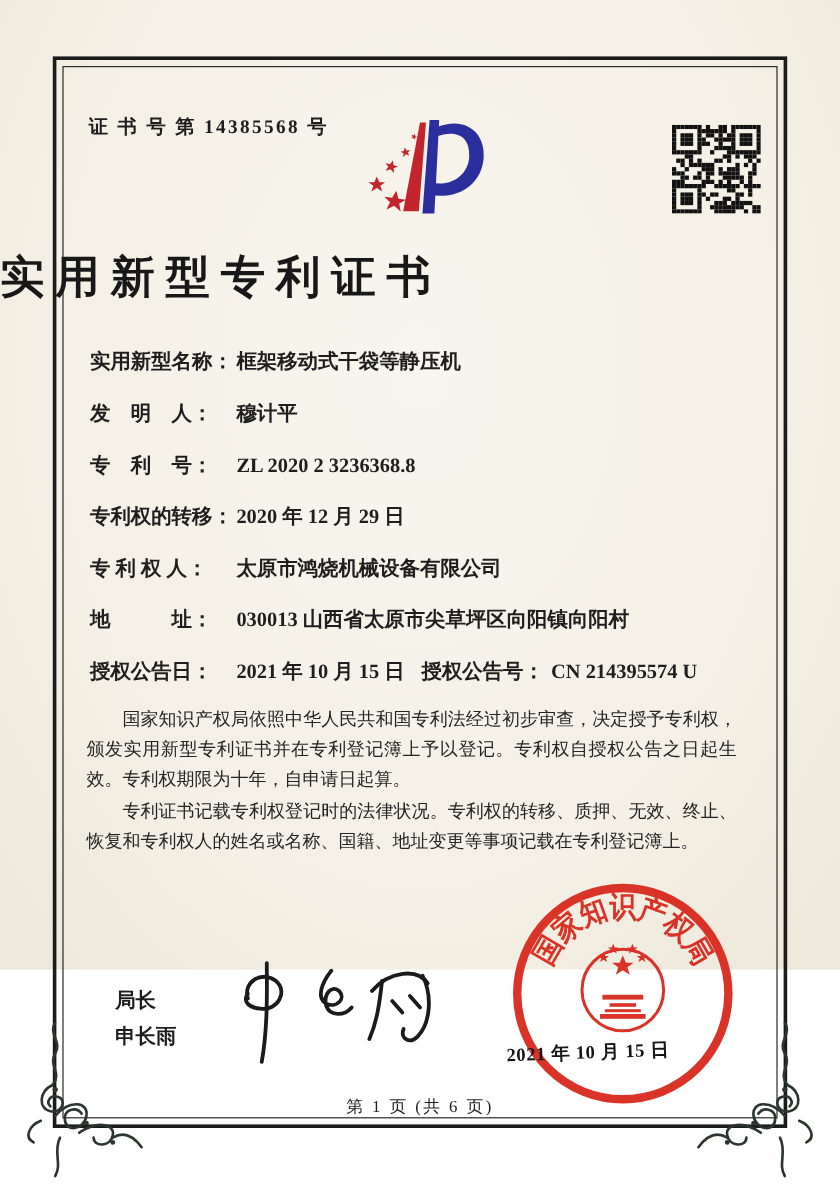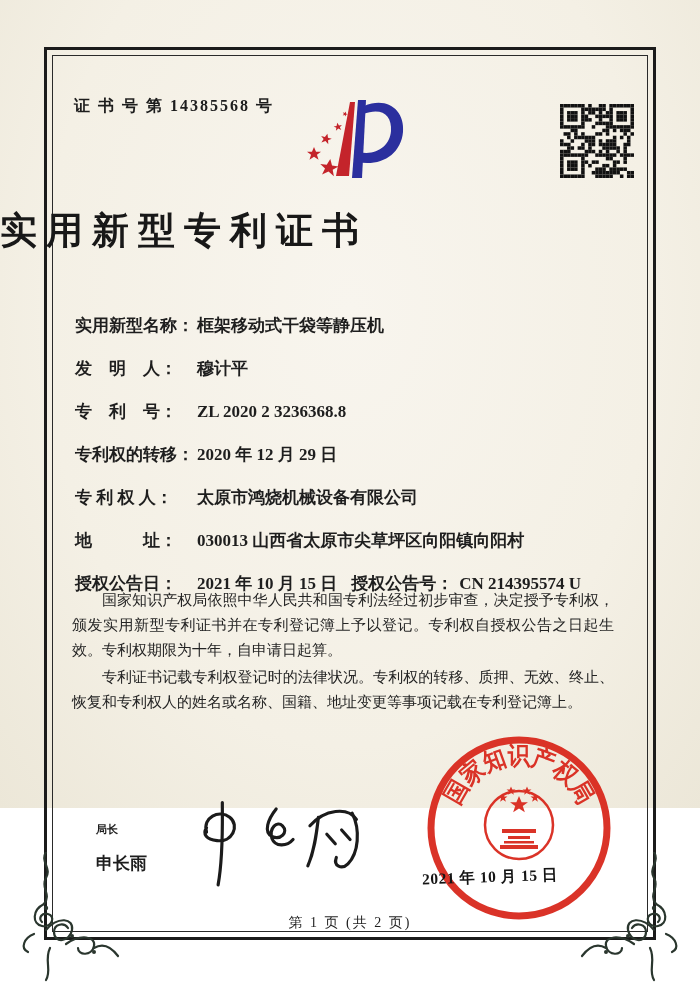--- a/index.html
+++ b/index.html
@@ -11,30 +11,30 @@
   .frame-outer{position:absolute;left:44px;top:47px;width:606px;height:887px;
                border:3px solid #1b1b1b;}
   .frame-inner{position:absolute;left:52px;top:55px;width:594px;height:875px;
                border:1px solid #2a2a2a;}
   .cert-no{position:absolute;left:74px;top:96px;font-size:16px;font-weight:bold;
            letter-spacing:2px;color:#1d1d1d;}
   .logo{position:absolute;left:292px;top:96px;width:118px;height:94px;}
   .qr{position:absolute;left:560px;top:104px;width:74px;height:74px;}
   .title{position:absolute;left:0;top:206px;width:700px;
          font-size:37px;font-weight:bold;letter-spacing:9px;color:#181818;}
-  .fields{position:absolute;left:75px;top:304px;right:55px;}
+  .fields{position:absolute;left:75px;top:280px;right:55px;}
   .row{height:43px;line-height:43px;white-space:nowrap;font-size:17px;
        font-weight:bold;color:#1e1e1e;}
   .row .lbl{display:inline-block;min-width:122px;}
   .pair2{margin-left:14px;}
   .pair2 .lbl2{margin-right:6px;}
   .paras{position:absolute;left:72px;top:588px;width:558px;font-size:15px;
          line-height:25px;color:#242424;text-align:justify;}
   .paras p{margin:0 16px 2px 0;text-indent:2em;}
-  .sig-title{position:absolute;left:96px;top:822px;font-size:11px;font-weight:bold;color:#1d1d1d;}
+  .sig-title{position:absolute;left:96px;top:822px;font-size:17px;font-weight:bold;color:#1d1d1d;}
   .sig-name{position:absolute;left:96px;top:852px;font-size:17px;font-weight:bold;color:#1d1d1d;}
   .signature{position:absolute;left:185px;top:792px;width:195px;height:95px;}
   .seal{position:absolute;left:424px;top:733px;width:190px;height:190px;z-index:4;opacity:.95;}
   .seal-date{position:absolute;left:422px;top:866px;width:195px;font-size:15.5px;
              font-weight:bold;color:#151515;z-index:5;transform:rotate(-2deg);letter-spacing:.5px;}
   .footer-page{position:absolute;left:0;top:914px;width:700px;text-align:center;
                font-size:14px;color:#1e1e1e;letter-spacing:2px;}
   .back-note{position:absolute;left:0;top:960px;width:700px;text-align:center;
              font-size:14.5px;color:#2a2a2a;letter-spacing:3px;}
   .flourish{position:absolute;width:110px;height:135px;z-index:3;}
@@ -403,15 +403,15 @@
         <use href="#st" transform="translate(111,65) scale(0.45)"></use>
         <rect x="78" y="96" width="34" height="4"></rect>
         <rect x="84" y="103" width="22" height="3"></rect>
         <rect x="80" y="108" width="30" height="2.5"></rect>
         <rect x="76" y="112" width="38" height="4"></rect>
       </g>
     </g>
   </svg>
   <div class="seal-date">2021 年 10 月 15 日</div>
 
-  <div class="footer-page">第 1 页 (共 2 页)</div>
+  <div class="footer-page">第 1 页 (共 6 页)</div>
 
 </div>
 
 </body></html>

